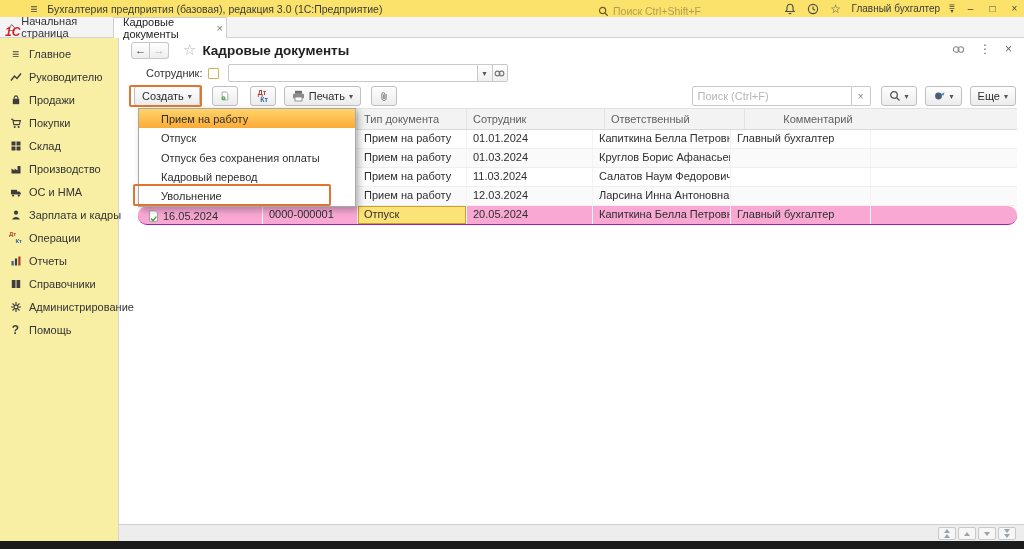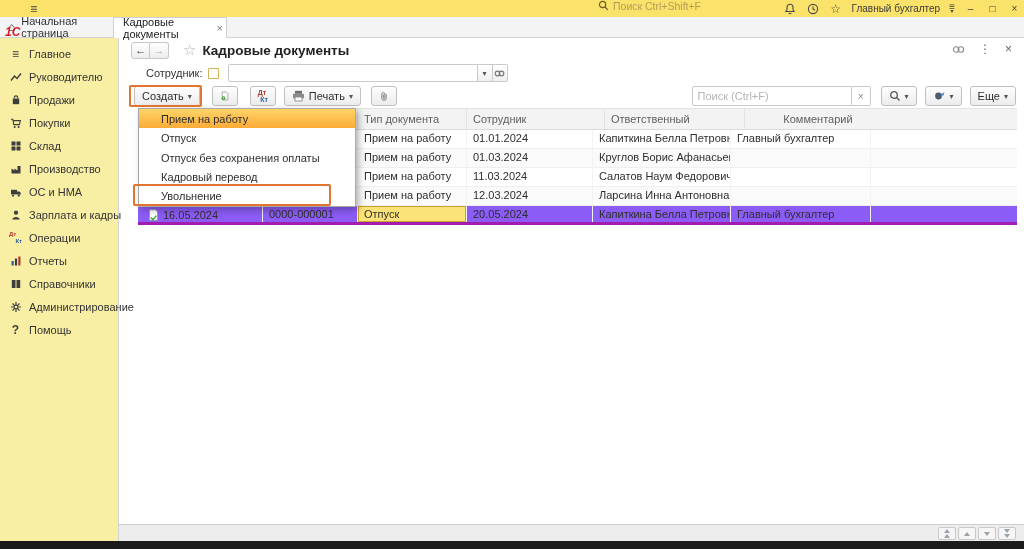--- a/index.html
+++ b/index.html
@@ -4,21 +4,21 @@
 <style>
   * { margin:0; padding:0; box-sizing:border-box; }
   html,body { width:1024px; height:549px; overflow:hidden; }
   body { font-family:"Liberation Sans", sans-serif; background:#fff; position:relative; font-size:12px; color:#2e2e2e; }
 
   
   .titlebar { position:absolute; left:0; top:0; width:1024px; height:17px; background:#fbe26a; display:flex; align-items:center; z-index:20; }
   .logo { color:#d61f26; font-weight:bold; font-style:italic; font-size:12px; padding:0 6px 0 5px; line-height:17px;margin-top:48px; }
   .tb-burger { font-size:12px; color:#444; padding:0 10px 0 4px; }
   .tb-title { font-size:10.5px; color:#3b3b3b; white-space:nowrap; }
-  .tb-search { position:absolute; left:598px; top:0; height:17px; display:flex; align-items:flex-start; gap:4px; }
+  .tb-search { position:absolute; left:598px; top:0; height:17px; display:flex; align-items:flex-end; gap:4px; }
   .tb-search input { background:transparent; border:none; outline:none; font-size:10.5px; width:170px; color:#6b5b28; }
   .tb-search input::placeholder { color:#b39d55; }
   .tb-right { position:absolute; right:3px; top:0; height:17px; display:flex; align-items:center; gap:9px; }
   .tb-ico { display:flex; align-items:center; justify-content:center; width:14px; height:14px; color:#4a4a4a; }
   .tb-user { font-size:10px; color:#3b3b3b; white-space:nowrap; }
   .svcmenu { display:flex; flex-direction:column; align-items:center; line-height:5px; font-size:10px; color:#444; }
   .winbtn { font-size:10px; color:#444; width:13px; text-align:center; }
 
   
   .tabbar { position:absolute; left:0; top:17px; width:1024px; height:21px; background:#f4f4f4; border-bottom:1px solid #d2d2d2; display:flex; z-index:19; }
@@ -67,21 +67,21 @@
   .clear-btn { width:19px; height:20px; border:1px solid #c9c9c9; border-left:none; border-radius:0 2px 2px 0; background:#fff; display:flex; align-items:center; justify-content:center; color:#888; font-size:10px; }
 
   
   .tbl { position:absolute; left:19px; top:70px; width:879px; }
   .thead { display:flex; height:22px; background:#f3f3f3; border-top:1px solid #e2e2e2; border-bottom:1px solid #dadada; }
   .th { font-size:11px; color:#5f5f5f; padding:4px 6px 0; border-right:1px solid #e3e3e3; overflow:hidden; white-space:nowrap; }
   .trow { display:flex; height:19px; border-bottom:1px solid #efefef; background:#fff; }
   .trow.alt { background:#fafafa; }
   .td { font-size:11px; padding:2px 6px 0; border-right:1px solid #f3f3f3; overflow:hidden; white-space:nowrap; color:#2e2e2e; }
   .c1{width:125px;} .c2{width:95px;} .c3{width:109px;} .c4{width:126px;} .c5{width:138px;} .c6{width:140px;} .c7{width:146px; border-right:none;text-align:center;}
-  .trow.selected { background:#8b5cf6; border-bottom:3px solid #a21caf; }
+  .trow.selected { background:#f9a8d4; border-bottom:1px solid #a21caf;border-radius:9px; }
   .cell-doc { display:flex; align-items:center; gap:4px; padding-left:10px; }
   .td.hlcell { background:#fce377; box-shadow:inset 0 0 0 1px #c9a12e; }
 
   
   .create-menu { position:absolute; left:19px; top:70px; width:218px; height:99px; background:#fff; border:1px solid #a8a8a8; box-shadow:3px 3px 7px rgba(0,0,0,.28); z-index:8; display:flex; flex-direction:column; }
   .menu-item { flex:1; display:flex; align-items:center; padding-left:22px; font-size:11px; color:#2e2e2e; }
   .menu-item.hl { background:linear-gradient(#ffd469,#fbab36); }
 
   
   .ann { position:absolute; border:2px solid #df7530; border-radius:2px; z-index:15; pointer-events:none; }
@@ -95,20 +95,21 @@
   .tri-up { width:0; height:0; border-left:3px solid transparent; border-right:3px solid transparent; border-bottom:4px solid #9aa2ab; }
   .tri-down { width:0; height:0; border-left:3px solid transparent; border-right:3px solid transparent; border-top:4px solid #9aa2ab; }
   .darkstrip { position:absolute; left:0; right:0; bottom:0; height:8px; background:#1b1b1b; z-index:30; }
 </style>
 </head>
 <body>
 
 <div class="titlebar">
   <span class="logo">1С</span>
   <span class="tb-burger">≡</span>
+  <span class="tb-title">Бухгалтерия предприятия (базовая), редакция 3.0  (1С:Предприятие)</span>
   <div class="tb-search">
     <svg width="11" height="11" viewBox="0 0 12 12">
         <circle cx="5" cy="5" r="3.4" fill="none" stroke="#6b5b28" stroke-width="1.3"></circle>
         <line x1="7.6" y1="7.6" x2="10.6" y2="10.6" stroke="#6b5b28" stroke-width="1.3"></line>
       </svg>
     <input type="text" placeholder="Поиск Ctrl+Shift+F" style="">
   </div>
   <div class="tb-right">
     <span class="tb-ico">
       <svg width="12" height="12" viewBox="0 0 12 12">

